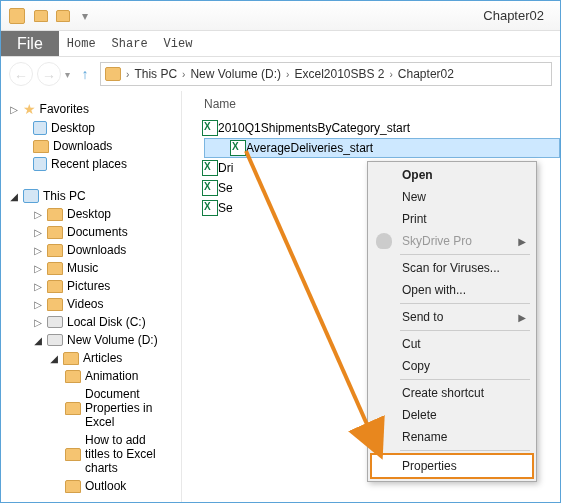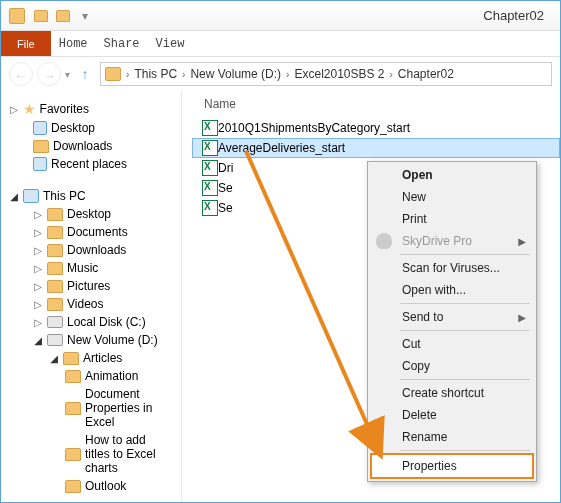--- a/index.html
+++ b/index.html
@@ -4,21 +4,21 @@
 <style>
 * { margin:0; padding:0; box-sizing:border-box; font-family:"Segoe UI",Arial,sans-serif; font-size:12px; }
 body { background:#fff; width:561px; height:503px; overflow:hidden; position:relative; border:1px solid #5aa3d8; }
 .titlebar { height:30px; background:linear-gradient(#fff,#f5f5f5); border-bottom:1px solid #e0e0e0; display:flex; align-items:center; padding:0 8px; }
 .tb-icon { width:16px; height:16px; background:#f5c471; border:1px solid #d4a04a; border-radius:2px; margin-right:4px; }
 .qat { display:flex; gap:2px; margin-left:2px; }
 .qat-btn { width:20px; height:20px; display:flex; align-items:center; justify-content:center; }
 .qat-fold { width:14px; height:12px; background:#f5c471; border:1px solid #d4a04a; border-radius:2px 2px 0 0; }
 .title { margin-left:auto; margin-right:8px; color:#333; font-size:13px; }
 .ribbon { height:26px; display:flex; align-items:stretch; border-bottom:1px solid #e0e0e0; }
-.file-tab { background:#c2410c; color:#fff; padding:8px 16px; display:flex; align-items:center; font-size:11px; }
+.file-tab { background:#737373; color:#fff; padding:8px 16px; display:flex; align-items:center; font-size:16px; }
 .rtab { padding:0 8px; display:flex; align-items:center; color:#444;font-family:Liberation Mono, monospace; }
 .addr { height:34px; display:flex; align-items:center; padding:0 8px; gap:4px; }
 .nav-btn { width:24px; height:24px; border-radius:50%; border:1px solid #ccc; display:flex; align-items:center; justify-content:center; color:#999; font-size:14px; }
 .nav-btn.disabled { opacity:.4; }
 .up-btn { width:22px; height:22px; display:flex; align-items:center; justify-content:center; color:#5aa3d8; font-size:14px; }
 .crumb { flex:1; height:24px; border:1px solid #ccc; display:flex; align-items:center; padding:0 4px; gap:2px; overflow:hidden; }
 .crumb-icon { width:16px; height:14px; background:#f5c471; border:1px solid #d4a04a; border-radius:2px; flex-shrink:0; }
 .crumb-sep { color:#666; padding:0 3px; font-size:10px; }
 .crumb-item { color:#333; white-space:nowrap; }
 .content { display:flex; height:calc(100% - 90px); }
@@ -33,21 +33,21 @@
 .nav-item.l3 { padding-left:60px; }
 .fold-ico { width:16px; height:13px; background:#f5c471; border:1px solid #d4a04a; border-radius:2px 2px 0 0; flex-shrink:0; }
 .drive-ico { width:16px; height:12px; background:#e8e8e8; border:1px solid #999; border-radius:2px; flex-shrink:0; }
 .generic-ico { width:14px; height:14px; background:#d4e6f5; border:1px solid #5aa3d8; border-radius:2px; flex-shrink:0; }
 .tree-arrow { color:#666; font-size:10px; width:10px; text-align:center; flex-shrink:0; }
 .tree-arrow.open { color:#333; }
 .divider { width:1px; background:#e8e8e8; }
 .files { flex:1; position:relative; }
 .col-head { padding:6px 12px; color:#555; border-bottom:1px solid transparent; }
 .file-row { display:flex; align-items:center; padding:2px 10px; height:20px; }
-.file-row.sel { background:#cde8ff; border:1px solid #7bb5e0; padding:1px 9px; }
+.file-row.sel { background:#cde8ff; border:1px solid #7bb5e0; padding:1px 25px;margin-left:12px; }
 .excel-ico { width:16px; height:16px; background:#fff; border:1px solid #107c41; position:relative; flex-shrink:0; }
 .excel-ico::before { content:"X"; position:absolute; left:1px; top:0; color:#107c41; font-size:10px; font-weight:bold; }
 .ctx { position:absolute; left:366px; top:160px; width:170px; background:#f0f0f0; border:1px solid #aaa; box-shadow:2px 2px 6px rgba(0,0,0,.25); padding:2px; }
 .ctx-item { display:flex; align-items:center; padding:4px 8px 4px 32px; position:relative; color:#222; }
 .ctx-item.disabled { color:#999;align-items:center; }
 .ctx-item.hl { background:#fff; border:2px solid #e8871e; margin:0; padding:4px 6px 4px 30px; }
 .ctx-item b { font-weight:bold; }
 .ctx-sep { height:1px; background:#ccc; margin:2px 4px 2px 30px; }
 .ctx-ico { position:absolute; left:6px; width:16px; height:16px; }
 .cloud-ico { background:#ccc; border-radius:50% 50% 40% 40%; }

